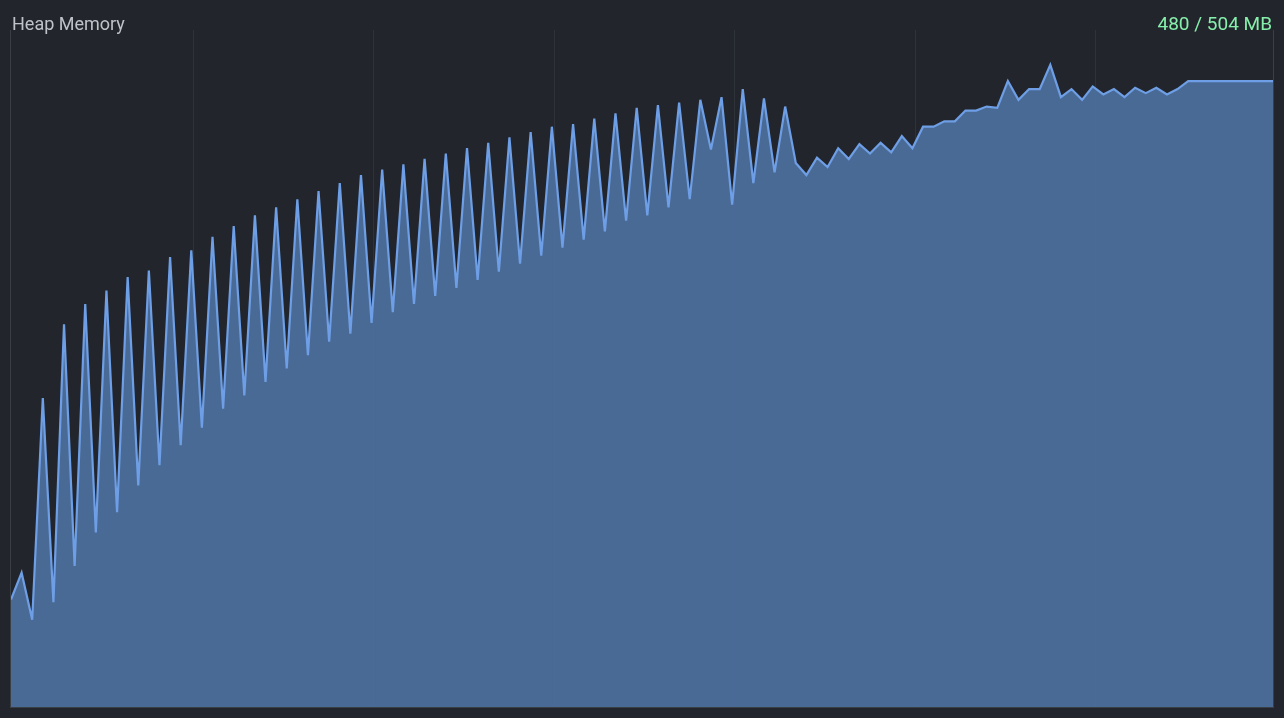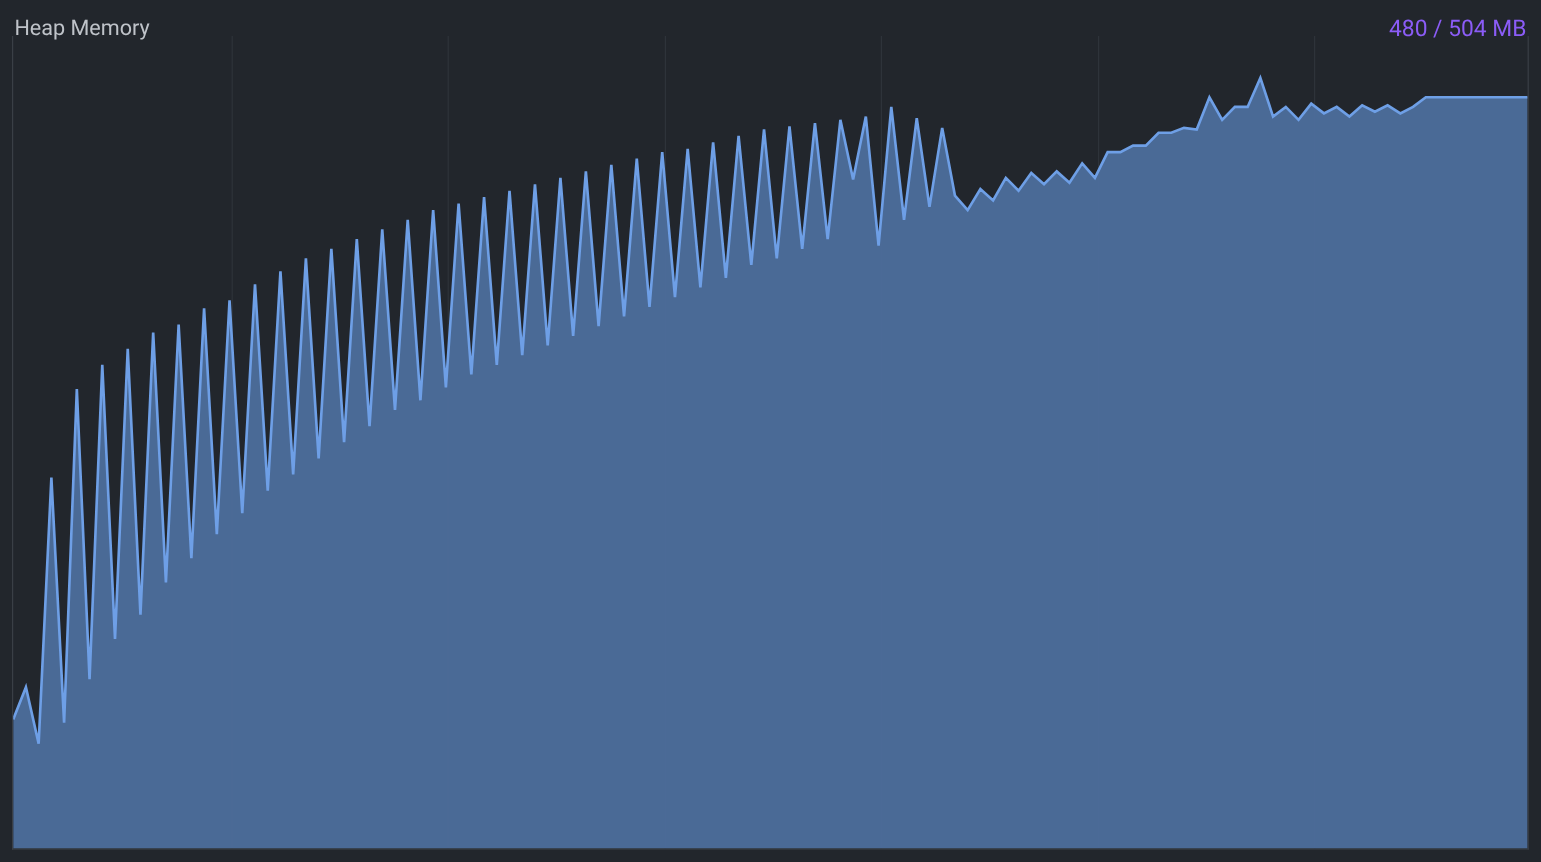--- a/index.html
+++ b/index.html
@@ -21,21 +21,21 @@
       align-items: center;
       padding: 20px 12px 4px 12px;
       height: 30px;
     }
     .title {
       color: #bfc3c9;
       font-size: 18px;
       font-weight: 400;
     }
     .memory-status {
-      color: #8b5cf6;
+      color: #86efac;
       font-size: 19px;
       font-weight: 400;
     }
     .chart-container {
       position: absolute;
       top: 30px;
       left: 10px;
       right: 10px;
       bottom: 10px;
       border: 1px solid #3a3f46;

